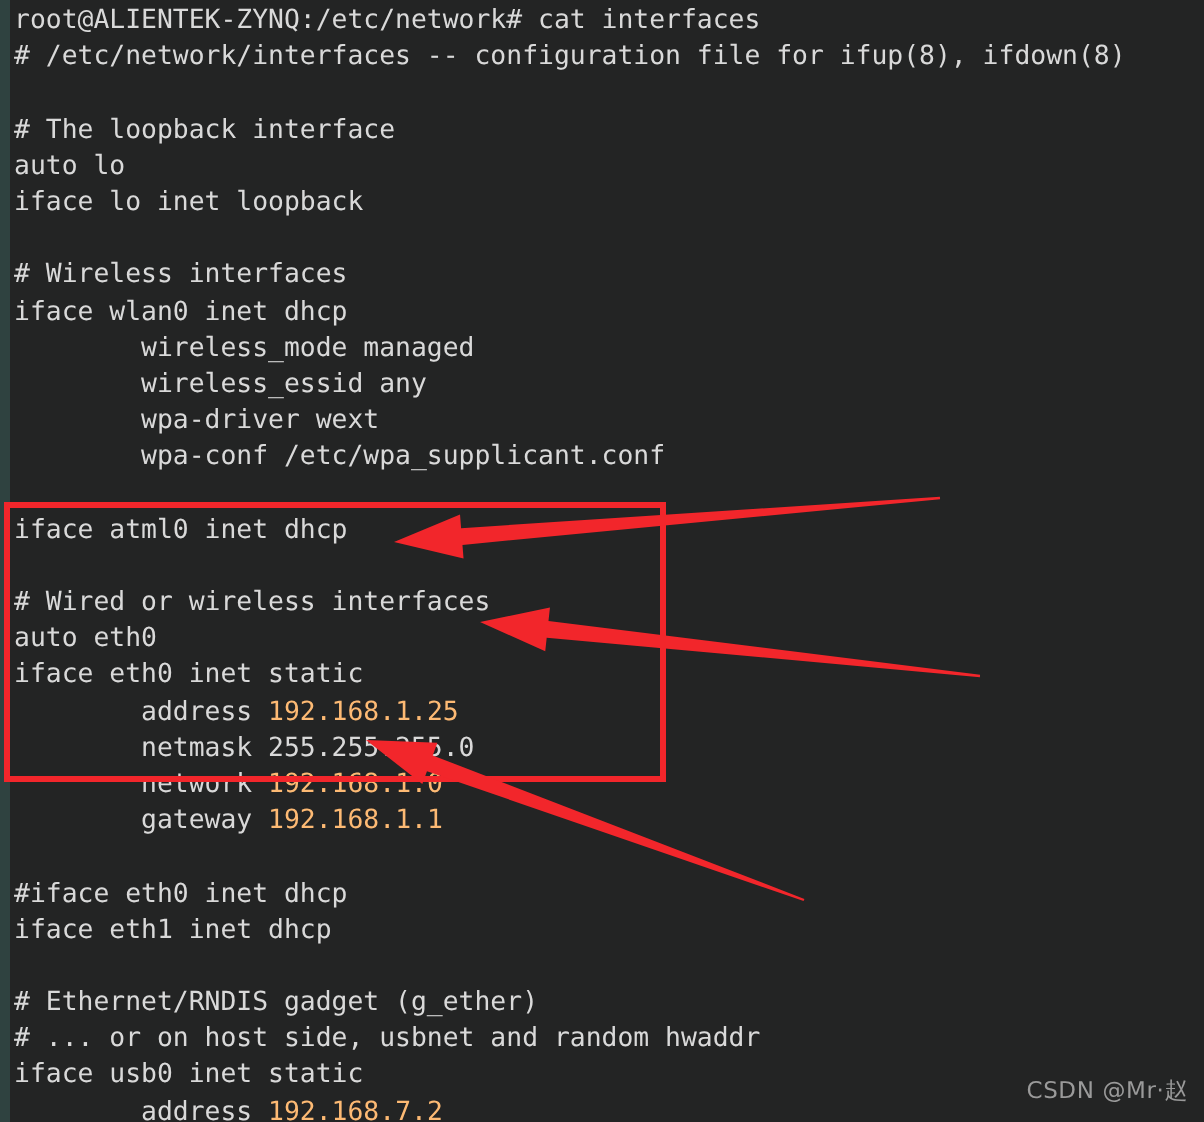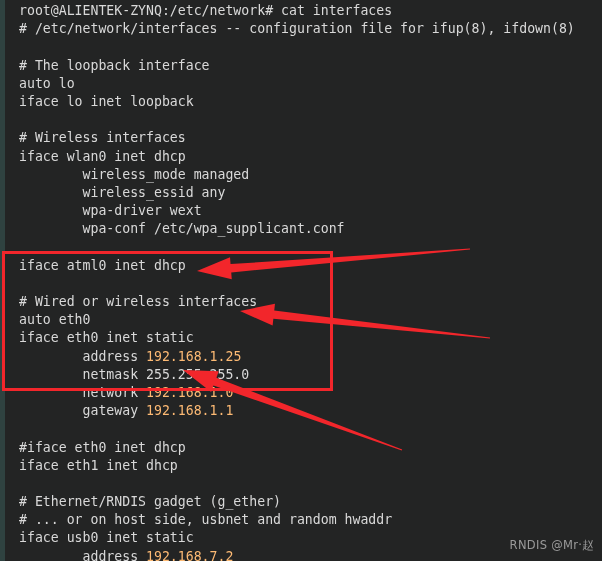--- a/index.html
+++ b/index.html
@@ -31,21 +31,21 @@
     line-height: 18.2px;
     white-space: pre;
     color: #d9d9d9;
     letter-spacing: 0px;
   }
   .line {
     height: 18.2px;
     white-space: pre;
   }
   .ip { color: #fdba74; }
-  .plain { color: #d9d9d9; margin-left: 12px; }
+  .plain { color: #d9d9d9; }
 
   
   #annotations {
     position: absolute;
     left: 0; top: 0;
     width: 602px;
     height: 561px;
     pointer-events: none;
   }
   #watermark {
@@ -69,15 +69,15 @@
 
   <svg id="annotations" viewBox="0 0 602 561" width="602" height="561" xmlns="http://www.w3.org/2000/svg">
     <rect id="hl-box" fill="none" stroke="#f2262b" stroke-width="3" x="3.5" y="252.5" width="328" height="137"></rect>
     <g id="arrow-group">
         <polygon points="197.00,271.00 230.01,257.30 230.55,264.08 469.95,248.40 470.05,249.60 231.23,272.46 231.77,279.23" fill="#f2262b"></polygon>
         <polygon points="240.00,311.00 274.98,303.71 274.25,310.48 490.06,337.40 489.94,338.60 273.35,318.83 272.62,325.59" fill="#f2262b"></polygon>
         <polygon points="183.00,370.00 218.71,371.33 216.38,377.72 402.21,449.44 401.79,450.56 213.49,385.61 211.16,392.00" fill="#f2262b"></polygon>
       </g>
   </svg>
 
-  <div id="watermark">RNDIS @Mr·赵</div>
+  <div id="watermark">CSDN @Mr·赵</div>
 
 </div>
 
 </body></html>

